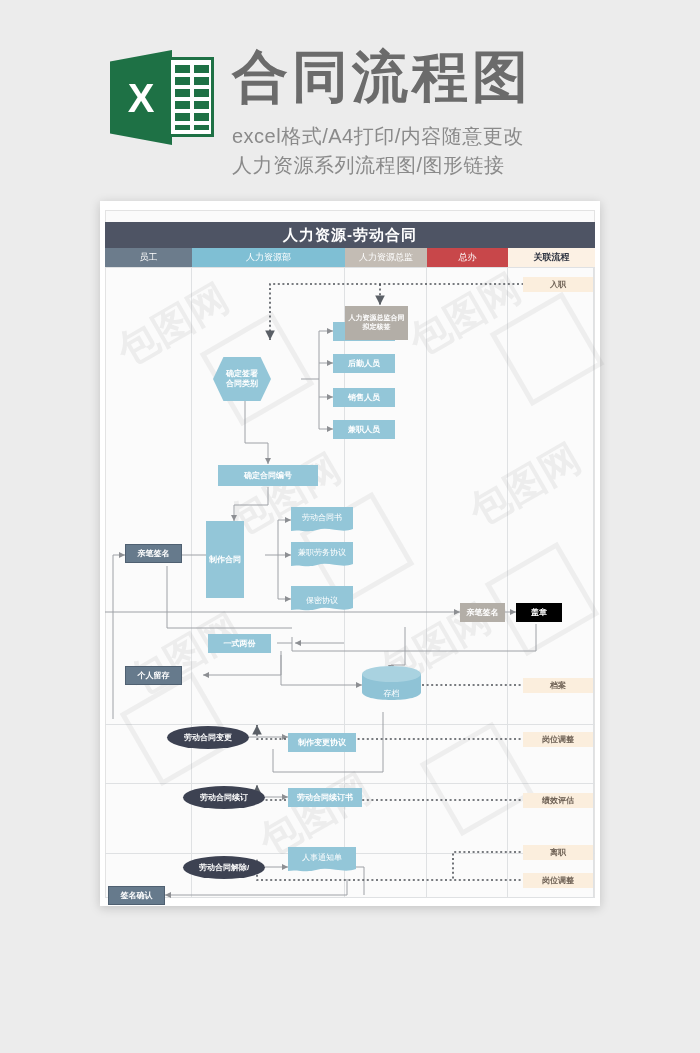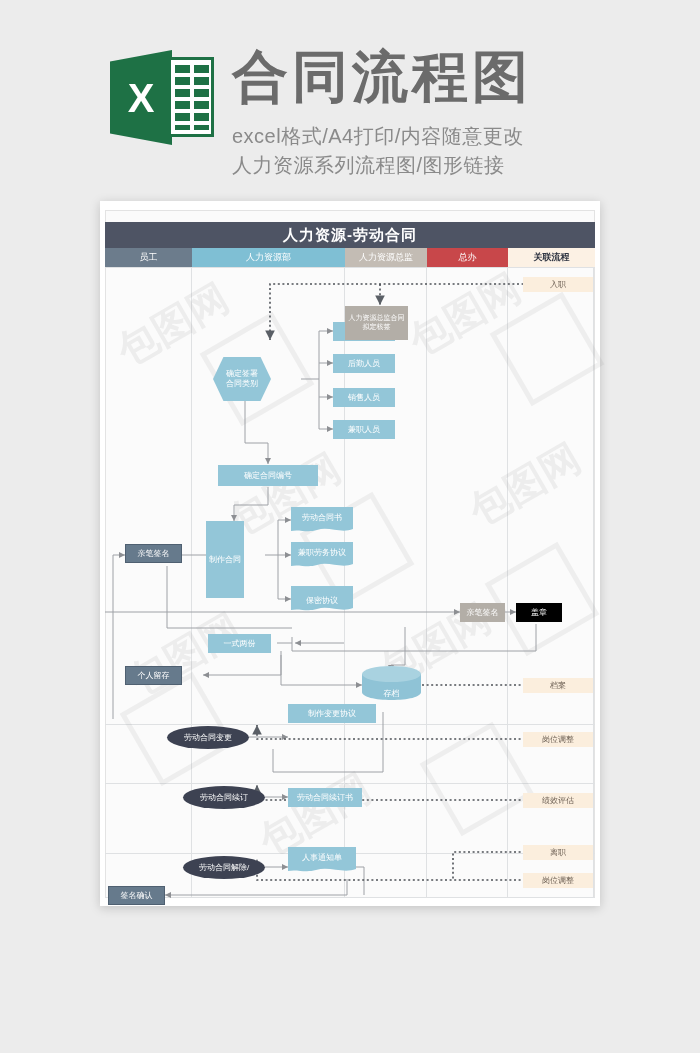--- a/index.html
+++ b/index.html
@@ -46,21 +46,21 @@
   #lanes .hline{position:absolute;left:0;right:0;height:1px;background:#dfe1e3;}
 
   
   .wm{position:absolute;color:rgba(150,150,150,0.13);font-size:40px;font-weight:bold;
       transform:rotate(-30deg);pointer-events:none;white-space:nowrap;}
   .wm2{position:absolute;pointer-events:none;width:74px;height:74px;border:5px solid rgba(150,150,150,0.12);
       transform:rotate(-30deg);}
 
   
   .node{position:absolute;box-sizing:border-box;display:flex;align-items:center;justify-content:center;
-        text-align:center;font-size:8px;line-height:1.25;color:#fff;}
+        text-align:center;font-size:8px;line-height:1.25;color:#fff;font-weight:bold;}
   .n-blue{background:#93c6d8;}
   .n-slate{background:#667a8c;border:1px solid #4f6071;}
   .n-gray{background:#b3aea7;}
   .n-red{background:#000000;}
   .n-beige{background:#fbeedd;color:#6d6054;}
   .n-dark{background:#3d4252;border-radius:50%;text-align:center;}
 
   .hexa{clip-path:polygon(18% 0,82% 0,100% 50%,82% 100%,18% 100%,0 50%);}
   .doc{position:absolute;}
   .doc svg{position:absolute;left:0;top:0;}
@@ -285,21 +285,21 @@
       <svg width="59" height="34" viewBox="0 0 59 34">
         <path d="M0,8 V26 C0,31 13,34 29.5,34 C46,34 59,31 59,26 V8 Z" fill="#8fc3d6"></path>
         <ellipse cx="29.5" cy="8" rx="29.5" ry="8" fill="#a9d2e0"></ellipse>
       </svg>
       <span style="padding-top:10px;">存档</span>
     </div>
 
     <div class="node n-dark" style="left:62px;top:459px;width:82px;height:23px;">
         <span>劳动合同变更</span>
       </div>
-    <div class="node n-blue" style="left:183px;top:437px;width:88px;height:19px;justify-content:center;">
+    <div class="node n-blue" style="left:183px;top:466px;width:68px;height:19px;justify-content:center;">
         <span>制作变更协议</span>
       </div>
 
     <div class="node n-dark" style="left:78px;top:519px;width:82px;height:23px;">
         <span>劳动合同续订</span>
       </div>
     <div class="node n-blue" style="left:183px;top:521px;width:74px;height:19px;">
         <span>劳动合同续订书</span>
       </div>
 

